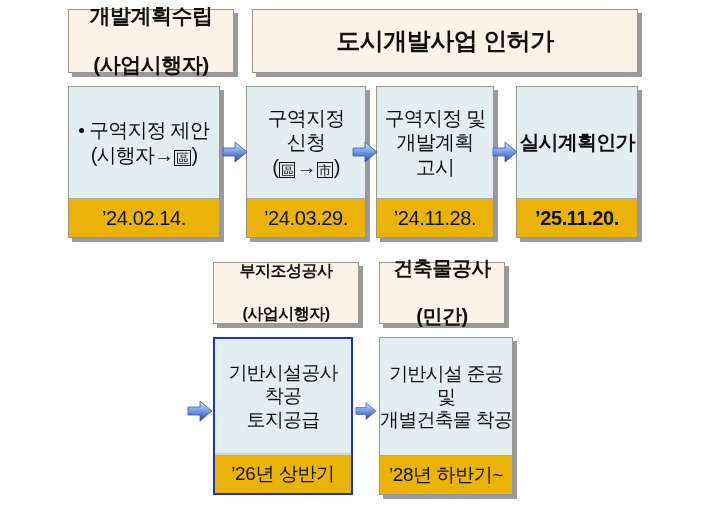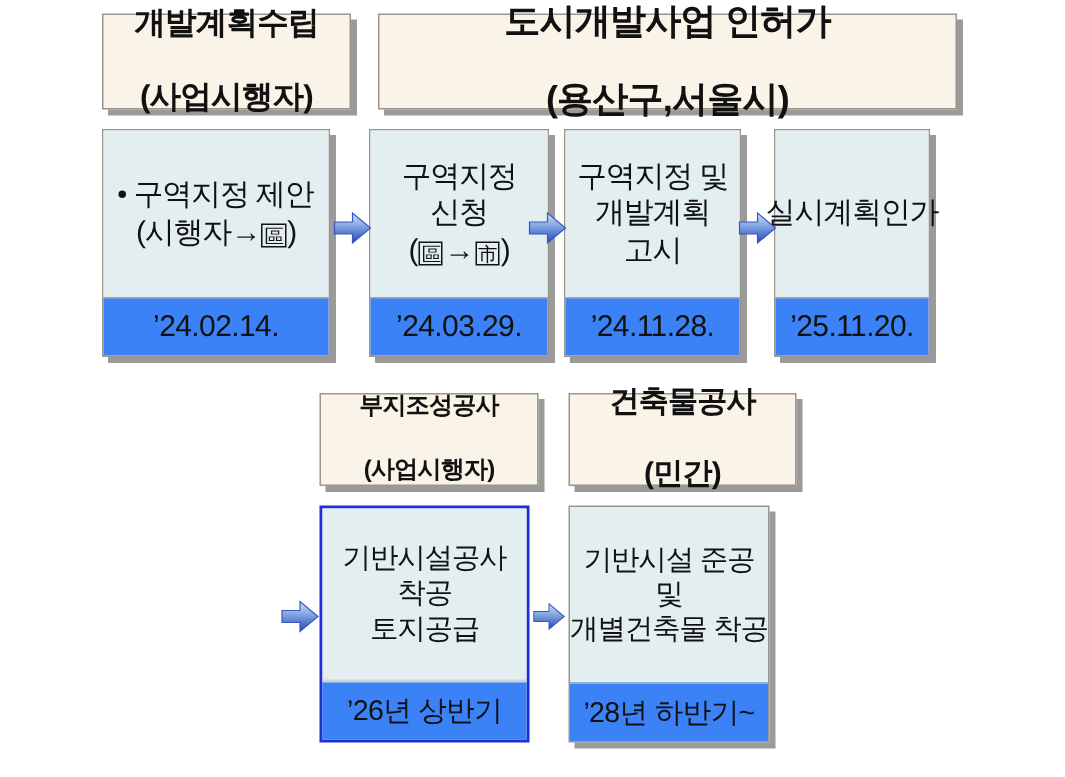--- a/index.html
+++ b/index.html
@@ -53,21 +53,21 @@
     justify-content:center;
     text-align:center;
     line-height:1.22;
     letter-spacing:-0.8px;
     padding:2px 3px;
     box-sizing:border-box;
   }
   .node.accent .body{border-bottom:1px solid #c9d6d8;}
   .node .body span{display:block;white-space:nowrap;}
   .node .date{
-    background:#3b82f6;
+    background:#eab308;
     border-top:1px solid #a8a8a8;
     height:38px;
     flex:0 0 38px;
     display:flex;
     align-items:center;
     justify-content:center;
     white-space:nowrap;
     letter-spacing:-0.4px;
   }
   .node.accent .date{border-top:1px solid #c9d6d8;}
@@ -91,26 +91,26 @@
     top:1px;
   }
 
   
   .arrow{position:absolute;width:26px;height:22px;}
 
   
   #hdr-plan   {left:68px;  top:9px;   width:166px; height:64px; font-size:21px;}
   #hdr-permit {left:252px; top:9px;   width:386px; height:64px; font-size:24px;}
   #hdr-site   {left:213px; top:262px; width:146px; height:62px; font-size:16px;}
-  #hdr-build  {left:379px; top:262px; width:152px; height:62px; font-size:20px;}
+  #hdr-build  {left:379px; top:262px; width:126px; height:62px; font-size:20px;}
 
   #node-1 {left:68px;  top:86px;  width:152px; height:152px; font-size:20px;}
   #node-2 {left:246px; top:86px;  width:120px; height:152px; font-size:20px;}
   #node-3 {left:376px; top:86px;  width:118px; height:152px; font-size:20px;}
-  #node-4 {left:516px; top:86px;  width:104px; height:152px; font-size:20px;}
+  #node-4 {left:516px; top:86px;  width:122px; height:152px; font-size:20px;font-weight:bold;}
 
   #node-5 {left:213px; top:337px; width:140px; height:158px; font-size:19px;}
   #node-6 {left:379px; top:337px; width:134px; height:158px; font-size:19px;}
 
   #node-1 .date,#node-2 .date,#node-3 .date,#node-4 .date{font-size:20px;}
   #node-5 .date,#node-6 .date{font-size:19px;}
 
   #arrow-1 {left:222px; top:141px;}
   #arrow-2 {left:352px; top:141px;}
   #arrow-3 {left:492px; top:141px;}
@@ -120,21 +120,20 @@
 </head>
 <body>
 
 <div class="hdr" id="hdr-plan">
   <span class="l1">개발계획수립</span>
   <span class="l2">(사업시행자)</span>
 </div>
 
 <div class="hdr" id="hdr-permit">
   <span class="l1">도시개발사업 인허가</span>
-  <span class="l2">(용산구,서울시)</span>
 </div>
 
 <div class="hdr" id="hdr-site">
   <span class="l1">부지조성공사</span>
   <span class="l2">(사업시행자)</span>
 </div>
 
 <div class="hdr" id="hdr-build">
   <span class="l1">건축물공사</span>
   <span class="l2">(민간)</span>

